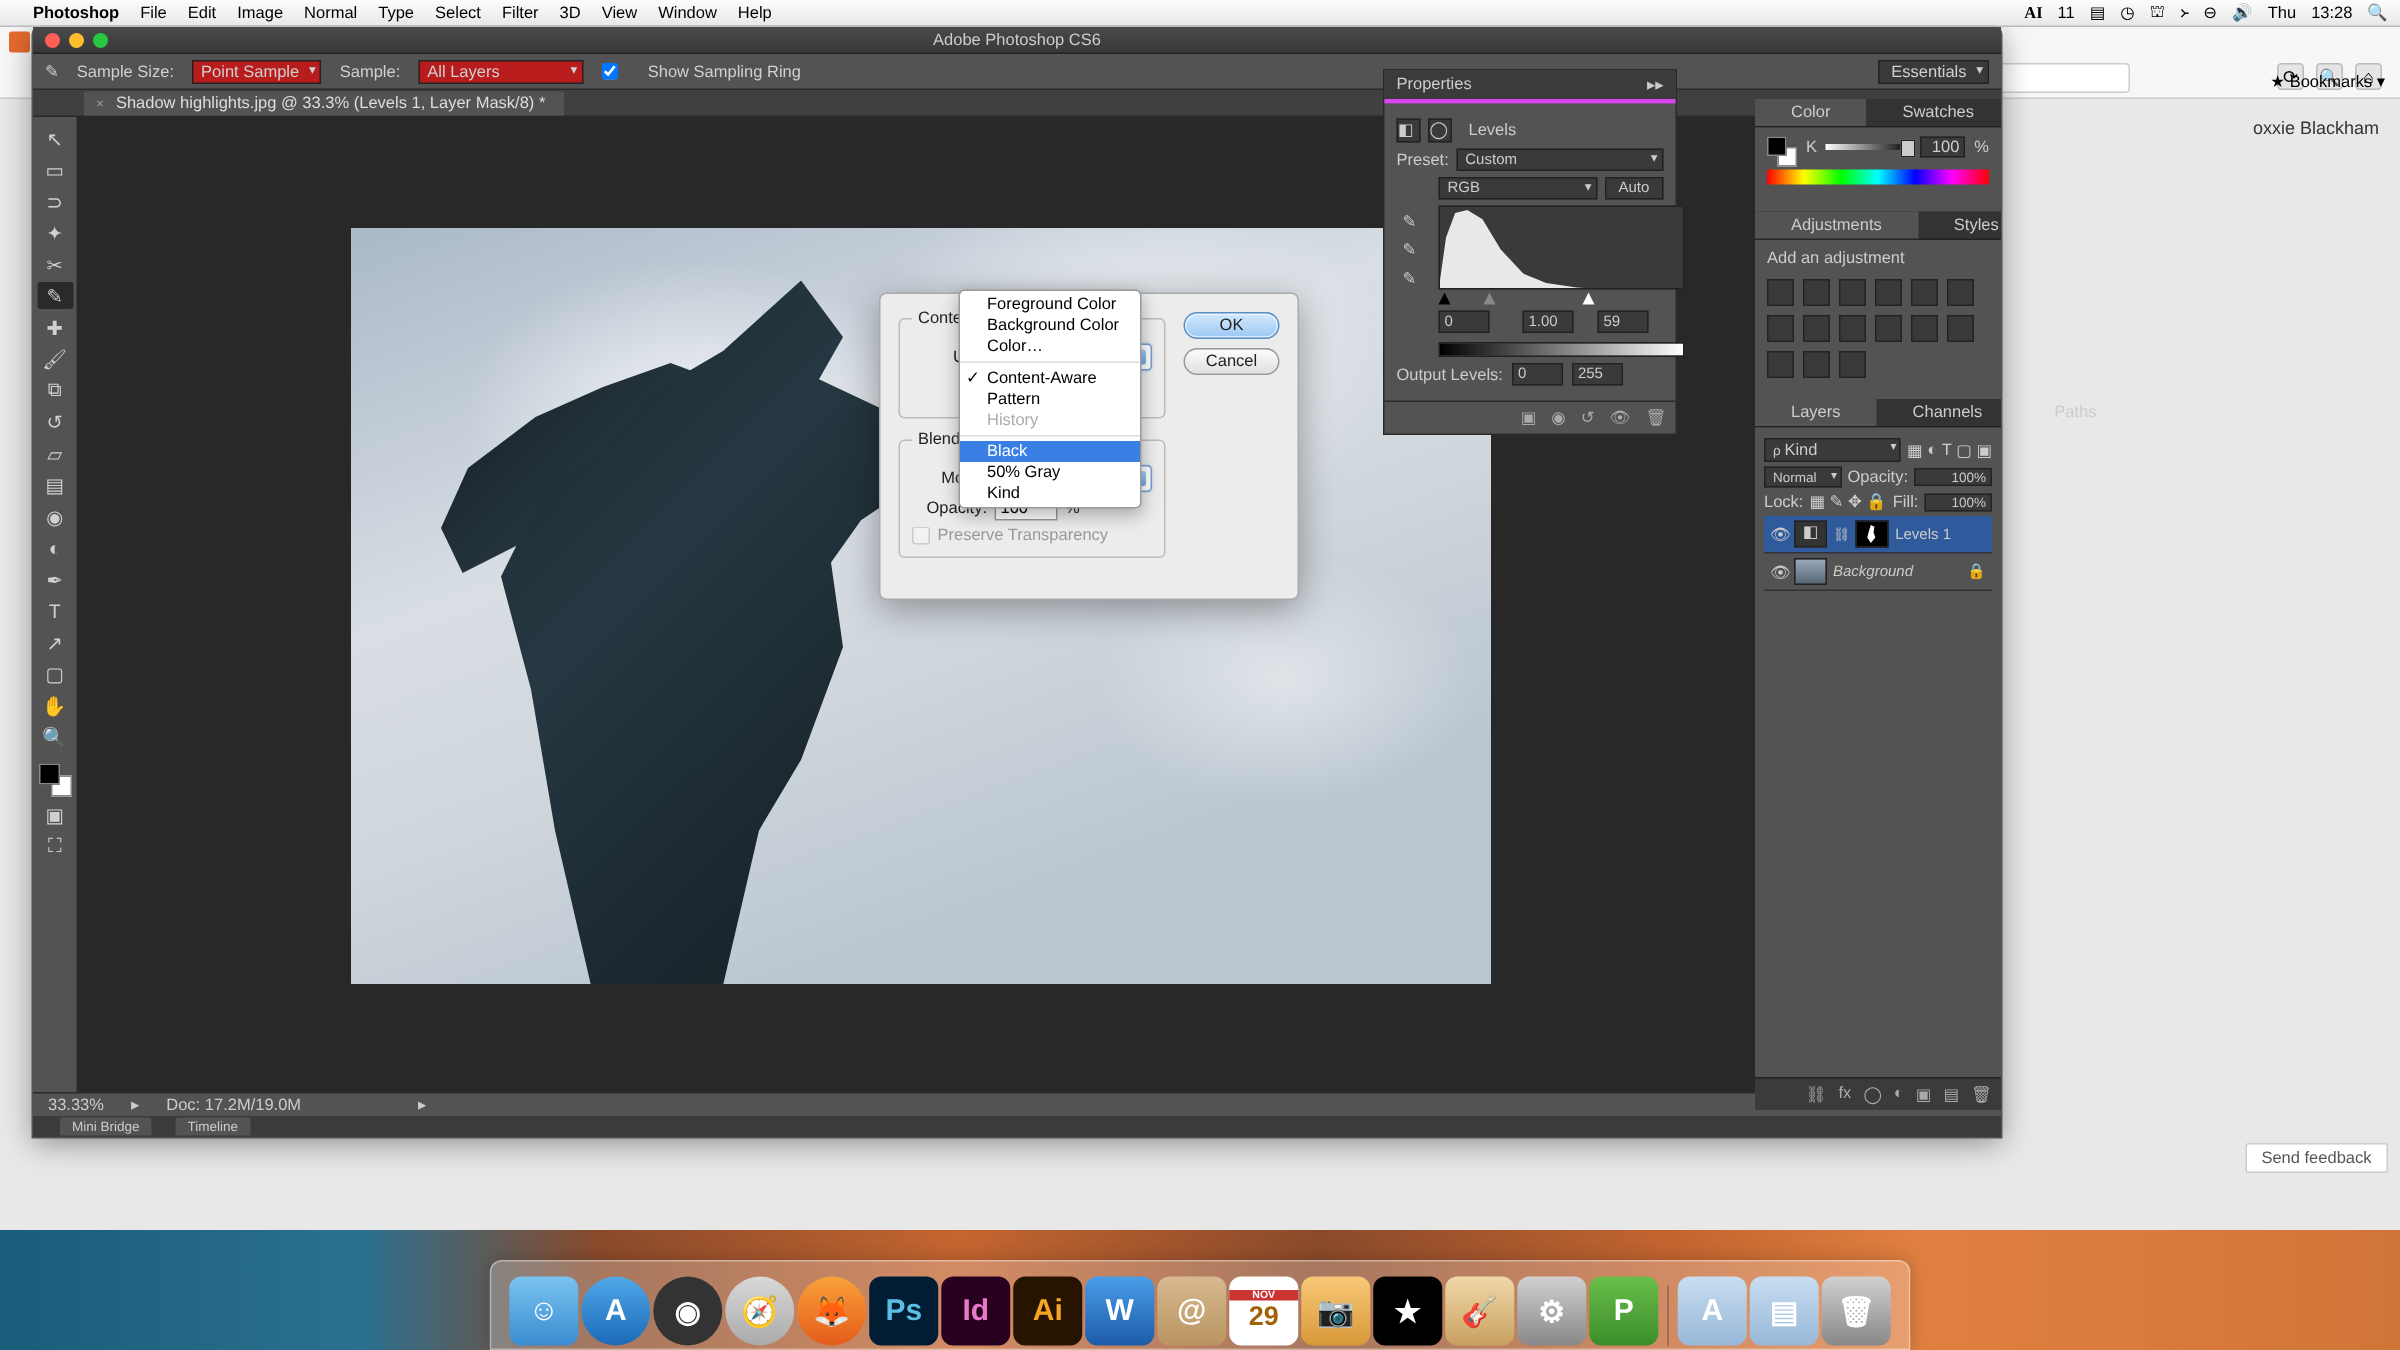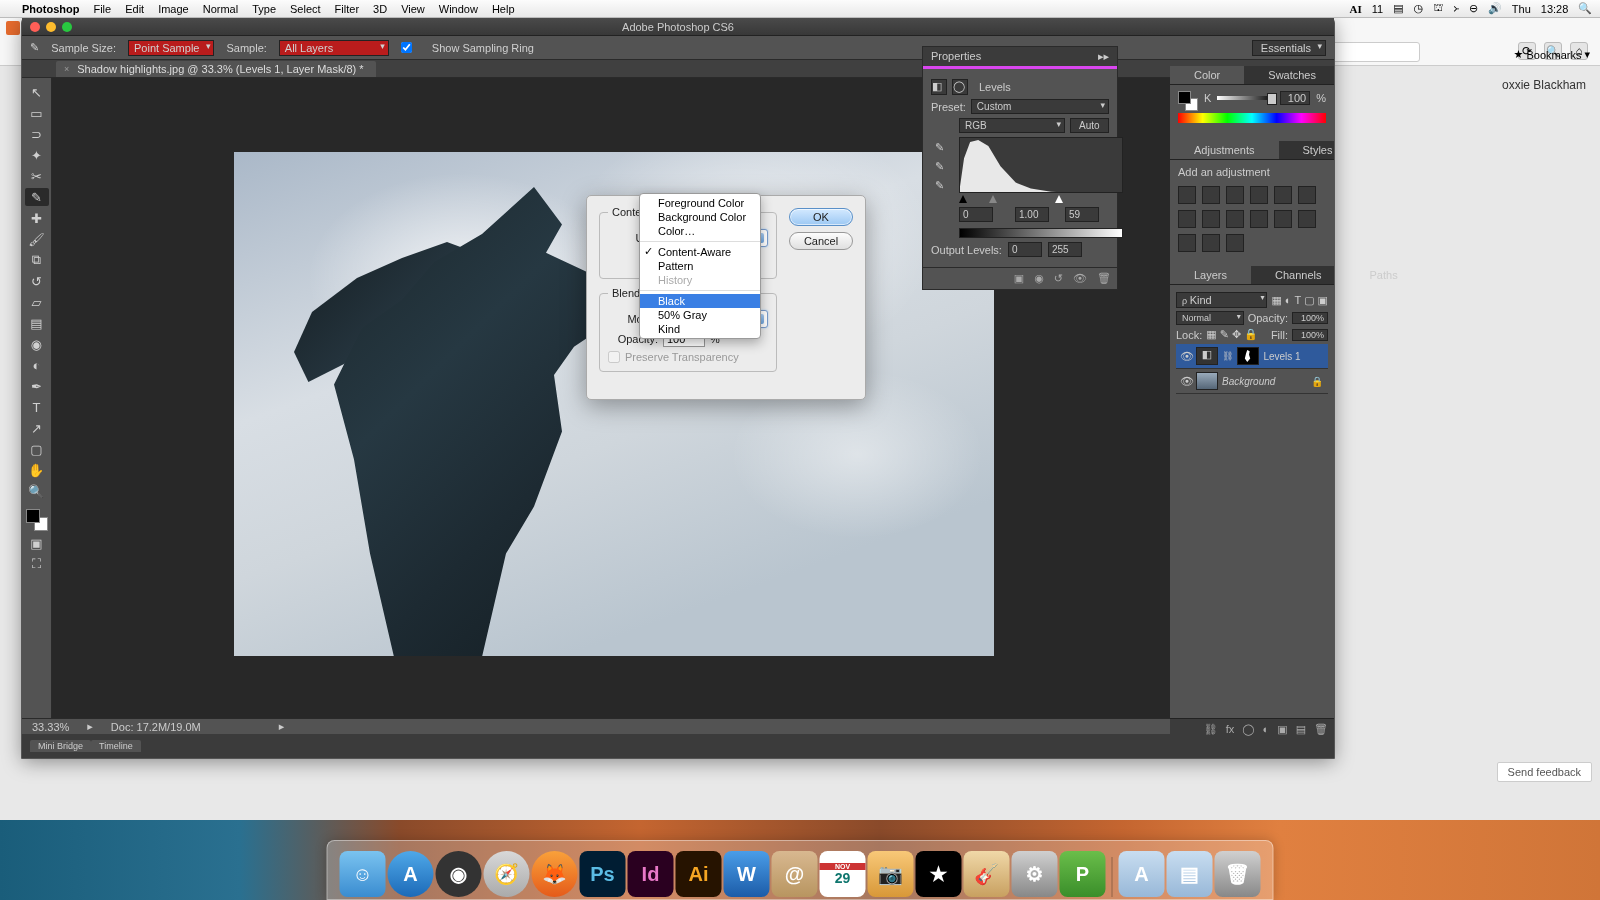--- a/index.html
+++ b/index.html
@@ -81,42 +81,42 @@
 .tri.blk{border-bottom:8px solid #000;left:0}
 .tri.gry{border-bottom:8px solid #888;left:30px}
 .tri.wht{border-bottom:8px solid #fff;left:96px}
 .gradient-bar{width:164px;height:10px;margin:6px 0 2px 28px;background:linear-gradient(90deg,#000,#fff);border:1px solid #222}
 .panel-footer{display:flex;justify-content:flex-end;gap:10px;padding:4px 6px;border-top:1px solid #2a2a2a;font-size:11px;color:#aaa}
 
 .ps-right-rail{position:absolute;right:0;top:44px;width:26px;background:#535353;display:flex;flex-direction:column;align-items:center;padding-top:6px;gap:12px;border-left:1px solid #2a2a2a;height:60px}
 .ps-right-rail .ic{width:18px;height:18px;color:#ccc;font-size:13px}
 
 .status-bar{height:16px;background:#535353;border-top:1px solid #2a2a2a;display:flex;align-items:center;color:#ccc;font-size:10px;padding:0 10px;gap:18px}
-.bottom-tabs{height:24px;background:#3b3b3b;display:flex;align-items:center;padding-left:8px;gap:0}
+.bottom-tabs{height:14px;background:#3b3b3b;display:flex;align-items:center;padding-left:18px;gap:16px}
 .bottom-tabs .bt{background:#535353;color:#ccc;font-size:9px;padding:1px 8px;border-radius:2px 2px 0 0}
 
 .right-panels{position:absolute;top:66px;left:1170px;width:164px;background:#3b3b3b;color:#ccc;font-size:10px;z-index:40}
 .rp-tabs{display:flex;background:#333;border-bottom:1px solid #222}
 .rp-tabs span{padding:3px 24px;cursor:pointer}
 .rp-tabs .act{background:#535353}
 .rp-body{background:#535353;padding:6px 8px 10px}
 .color-swatch-pair{position:relative;width:20px;height:20px;float:left;margin-right:6px}
 .color-swatch-pair .b{position:absolute;right:0;bottom:0;width:13px;height:13px;background:#fff;border:1px solid #888}
 .color-swatch-pair .f{position:absolute;left:0;top:0;width:13px;height:13px;background:#000;border:1px solid #888}
 .k-slider{display:flex;align-items:center;gap:6px}
 .k-slider .track{flex:1;height:4px;background:linear-gradient(90deg,#fff,#000);position:relative}
 .k-slider .track::after{content:"";position:absolute;right:-3px;top:-3px;width:8px;height:10px;background:#ccc;border:1px solid #222}
 .k-slider .val{width:30px;background:#3a3a3a;border:1px solid #222;text-align:right;padding:0 3px}
 .spectrum{height:10px;margin-top:8px;background:linear-gradient(90deg,red,yellow,lime,cyan,blue,magenta,red)}
 .adj-icons{display:flex;flex-wrap:wrap;gap:6px;padding:4px 0}
 .adj-icons span{width:18px;height:18px;background:#3a3a3a;border:1px solid #222;display:inline-block}
 .layers-ctrl{display:flex;align-items:center;gap:4px;margin:3px 0}
 .layers-ctrl .dd3{background:#3a3a3a;border:1px solid #222;padding:1px 12px 1px 5px;position:relative;font-size:9px;flex:1}
 .layers-ctrl .dd3::after{content:"▾";position:absolute;right:2px;top:0;font-size:8px}
-.layers-ctrl .num2{width:36px;background:#3a3a3a;border:1px solid #222;padding:0 3px;font-size:9px;text-align:right}
+.layers-ctrl .num2{width:52px;background:#3a3a3a;border:1px solid #222;padding:0 3px;font-size:9px;text-align:right}
 .layer-row{display:flex;align-items:center;padding:3px 4px;gap:4px;border-bottom:1px solid #333}
 .layer-row.sel{background:#2f5a9c}
 .layer-row .eye{width:12px;font-size:11px}
 .layer-row .thumb{width:22px;height:18px;background:#fff;border:1px solid #222}
 .layer-row .mask{width:22px;height:18px;background:#000;border:1px solid #222;position:relative}
 .layer-row .mask::after{content:"";position:absolute;left:4px;top:2px;width:12px;height:12px;background:#fff;clip-path:polygon(40% 0,60% 10%,55% 40%,65% 70%,40% 100%,20% 70%,30% 30%)}
 .layer-row .name{font-size:10px}
 .layer-row .name.italic{font-style:italic}
 .layer-row .lock{margin-left:auto;font-size:10px}
 .layers-footer{display:flex;justify-content:flex-end;gap:8px;padding:4px 6px;border-top:1px solid #222;color:#aaa;font-size:11px}
@@ -470,21 +470,21 @@
   <div class="app-icon" style="background:#333;border-radius:50%">◉</div>
   <div class="app-icon" style="background:linear-gradient(#d8d8d8,#aaa);border-radius:50%">🧭</div>
   <div class="app-icon" style="background:linear-gradient(#f9a13a,#e55b1a);border-radius:50%">🦊</div>
   <div class="app-icon" style="background:#001d33;color:#5bbce4">Ps</div>
   <div class="app-icon" style="background:#2a0020;color:#e878c8">Id</div>
   <div class="app-icon" style="background:#261300;color:#f6a623">Ai</div>
   <div class="app-icon" style="background:linear-gradient(#4a9de8,#1c5ca8)">W</div>
   <div class="app-icon" style="background:linear-gradient(#d8b890,#b89560)">@</div>
   <div class="app-icon" style="background:#fff;color:#c33;flex-direction:column;font-size:9px">
       <div style="background:#c33;color:#fff;font-size:7px;width:100%;text-align:center">NOV</div>
-      <div style="font-size:14px;color:#0f766e">29</div>
+      <div style="font-size:18px;color:#a16207">29</div>
     </div>
   <div class="app-icon" style="background:linear-gradient(#f8c878,#d89838)">📷</div>
   <div class="app-icon" style="background:#000">★</div>
   <div class="app-icon" style="background:linear-gradient(#f0d8a8,#c8a060)">🎸</div>
   <div class="app-icon" style="background:linear-gradient(#d0d0d0,#888)">⚙</div>
   <div class="app-icon" style="background:linear-gradient(#6abe4a,#3a8e2a)">P</div>
   <div class="divider"></div>
   <div class="app-icon" style="background:linear-gradient(#c8ddf0,#98b8d8)">A</div>
   <div class="app-icon" style="background:linear-gradient(#c8ddf0,#98b8d8)">▤</div>
   <div class="app-icon" style="background:linear-gradient(#d0d0d0,#888)">🗑</div>

